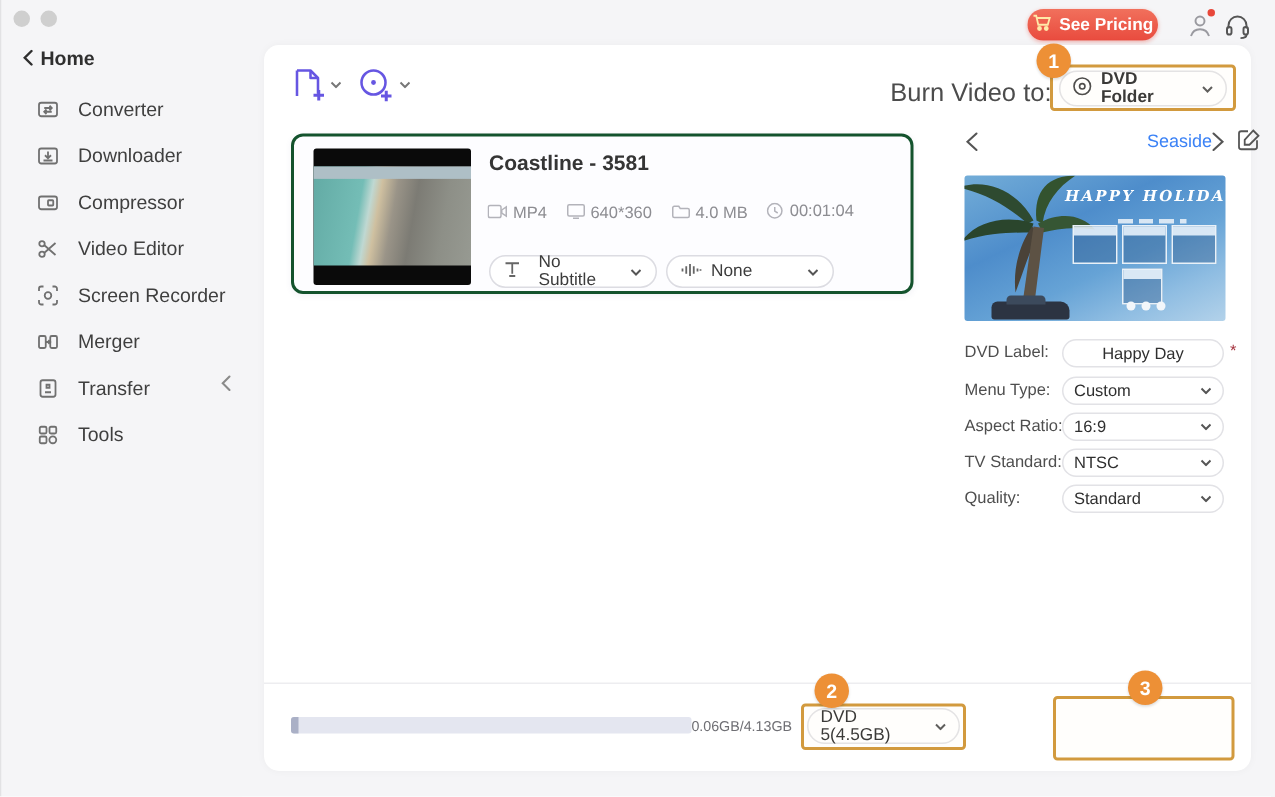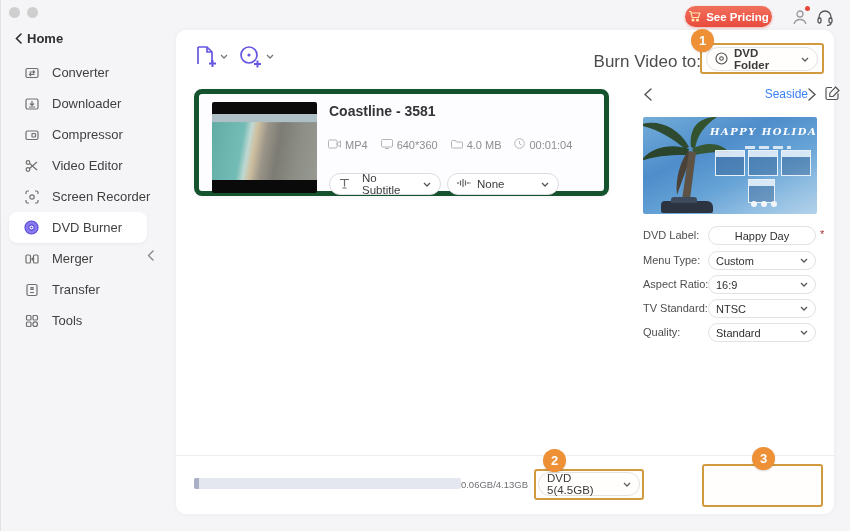--- a/index.html
+++ b/index.html
@@ -42,32 +42,32 @@
   
   .burnto-label { position:absolute; left:380px; top:22px; width:145px; text-align:right;
                   font-size:17px; color:#4c4c4c; }
   .dd { background:#fff; border:1px solid #e3e3e6; border-radius:13px; display:flex; align-items:center;
         gap:6px; padding:0 8px; height:24px; font-size:11.5px; color:#2f2f2f; }
   .dd .dd-chev { margin-left:auto; display:flex; }
   .dd-folder { position:absolute; left:530px; top:17px; width:112px; font-weight:700; }
 
   
   .card { position:absolute; left:18px; top:59px; width:415px; height:107px; background:#fdfdff;
-          border:5px solid #14532d; border-radius:8px; box-shadow:0 1px 4px rgba(90,90,140,0.08); }
+          border:2px solid #14532d; border-radius:8px; box-shadow:0 1px 4px rgba(90,90,140,0.08); }
   .thumb { position:absolute; left:13px; top:8px; width:105px; height:91px; background:#0a0a0a;
            border-radius:2px; overflow:hidden; }
   .thumb .photo { position:absolute; left:0; top:12px; width:105px; height:66px;
     background:
       linear-gradient(to bottom, #aebfc6 0%, #aebfc6 12%, rgba(0,0,0,0) 13%),
       linear-gradient(100deg, #62aaa4 0%, #74bdb6 30%, #bfd8d2 36%, #cfc0a0 41%, #9a9488 50%, #7c7b74 62%, #8d8f87 80%, #979a92 100%);
   }
   .card-title { position:absolute; left:130px; top:9px; font-size:14px; font-weight:700; color:#353535; }
   .meta { position:absolute; left:129px; top:44px; display:flex; align-items:center; gap:13px;
           font-size:11px; color:#8d8d92; }
-  .meta .m { display:flex; align-items:flex-end; gap:4px; }
+  .meta .m { display:flex; align-items:flex-start; gap:4px; }
   .meta svg { color:#b3b3ba; }
   .pill { background:#fff; border:1px solid #dcdce2; border-radius:11px; height:22px;
           display:flex; align-items:center; gap:6px; padding:0 9px; font-size:11.5px; color:#3c3c3c; }
   .pill .dd-chev { margin-left:auto; display:flex; }
   .pill-sub  { position:absolute; left:130px; top:79px; width:112px;gap:12px; }
   .pill-aud  { position:absolute; left:248px; top:79px; width:112px; }
 
   
   .theme-nav { position:absolute; left:467px; top:54px; width:174px; height:20px; display:flex; align-items:center; }
   .theme-name { flex:1; text-align:right; font-size:12px; color:#3b82f6; }
@@ -187,30 +187,20 @@
         <span class="nav-label">Video Editor</span>
       </div>
       <div class="nav-item">
         <span class="nav-icon">
           <svg width="16" height="16" viewBox="0 0 16 16" fill="none" stroke="currentColor" stroke-width="1.2">
               <path d="M2 5V3.5A1.5 1.5 0 0 1 3.5 2H5M11 2h1.5A1.5 1.5 0 0 1 14 3.5V5M14 11v1.5a1.5 1.5 0 0 1-1.5 1.5H11M5 14H3.5A1.5 1.5 0 0 1 2 12.5V11"></path>
               <circle cx="8" cy="8" r="2.2"></circle>
             </svg>
         </span>
         <span class="nav-label">Screen Recorder</span>
-      </div>
-      <div class="nav-item active">
-        <span class="nav-icon">
-          <svg width="17" height="17" viewBox="0 0 17 17">
-              <circle cx="8.5" cy="8.5" r="6.5" fill="#8a7cf0" stroke="#5b4bd6" stroke-width="1.2"></circle>
-              <circle cx="8.5" cy="8.5" r="2.6" fill="#fff" stroke="#5b4bd6" stroke-width="1.1"></circle>
-              <circle cx="8.5" cy="8.5" r="1" fill="#5b4bd6"></circle>
-            </svg>
-        </span>
-        <span class="nav-label">DVD Burner</span>
       </div>
       <div class="nav-item">
         <span class="nav-icon">
           <svg width="16" height="16" viewBox="0 0 16 16" fill="none" stroke="currentColor" stroke-width="1.2">
               <rect x="2" y="4" width="4.5" height="8" rx="1"></rect>
               <rect x="9.5" y="4" width="4.5" height="8" rx="1"></rect>
               <path d="M6.5 8h3M8.2 6.8 9.5 8l-1.3 1.2"></path>
             </svg>
         </span>
         <span class="nav-label">Merger</span>

